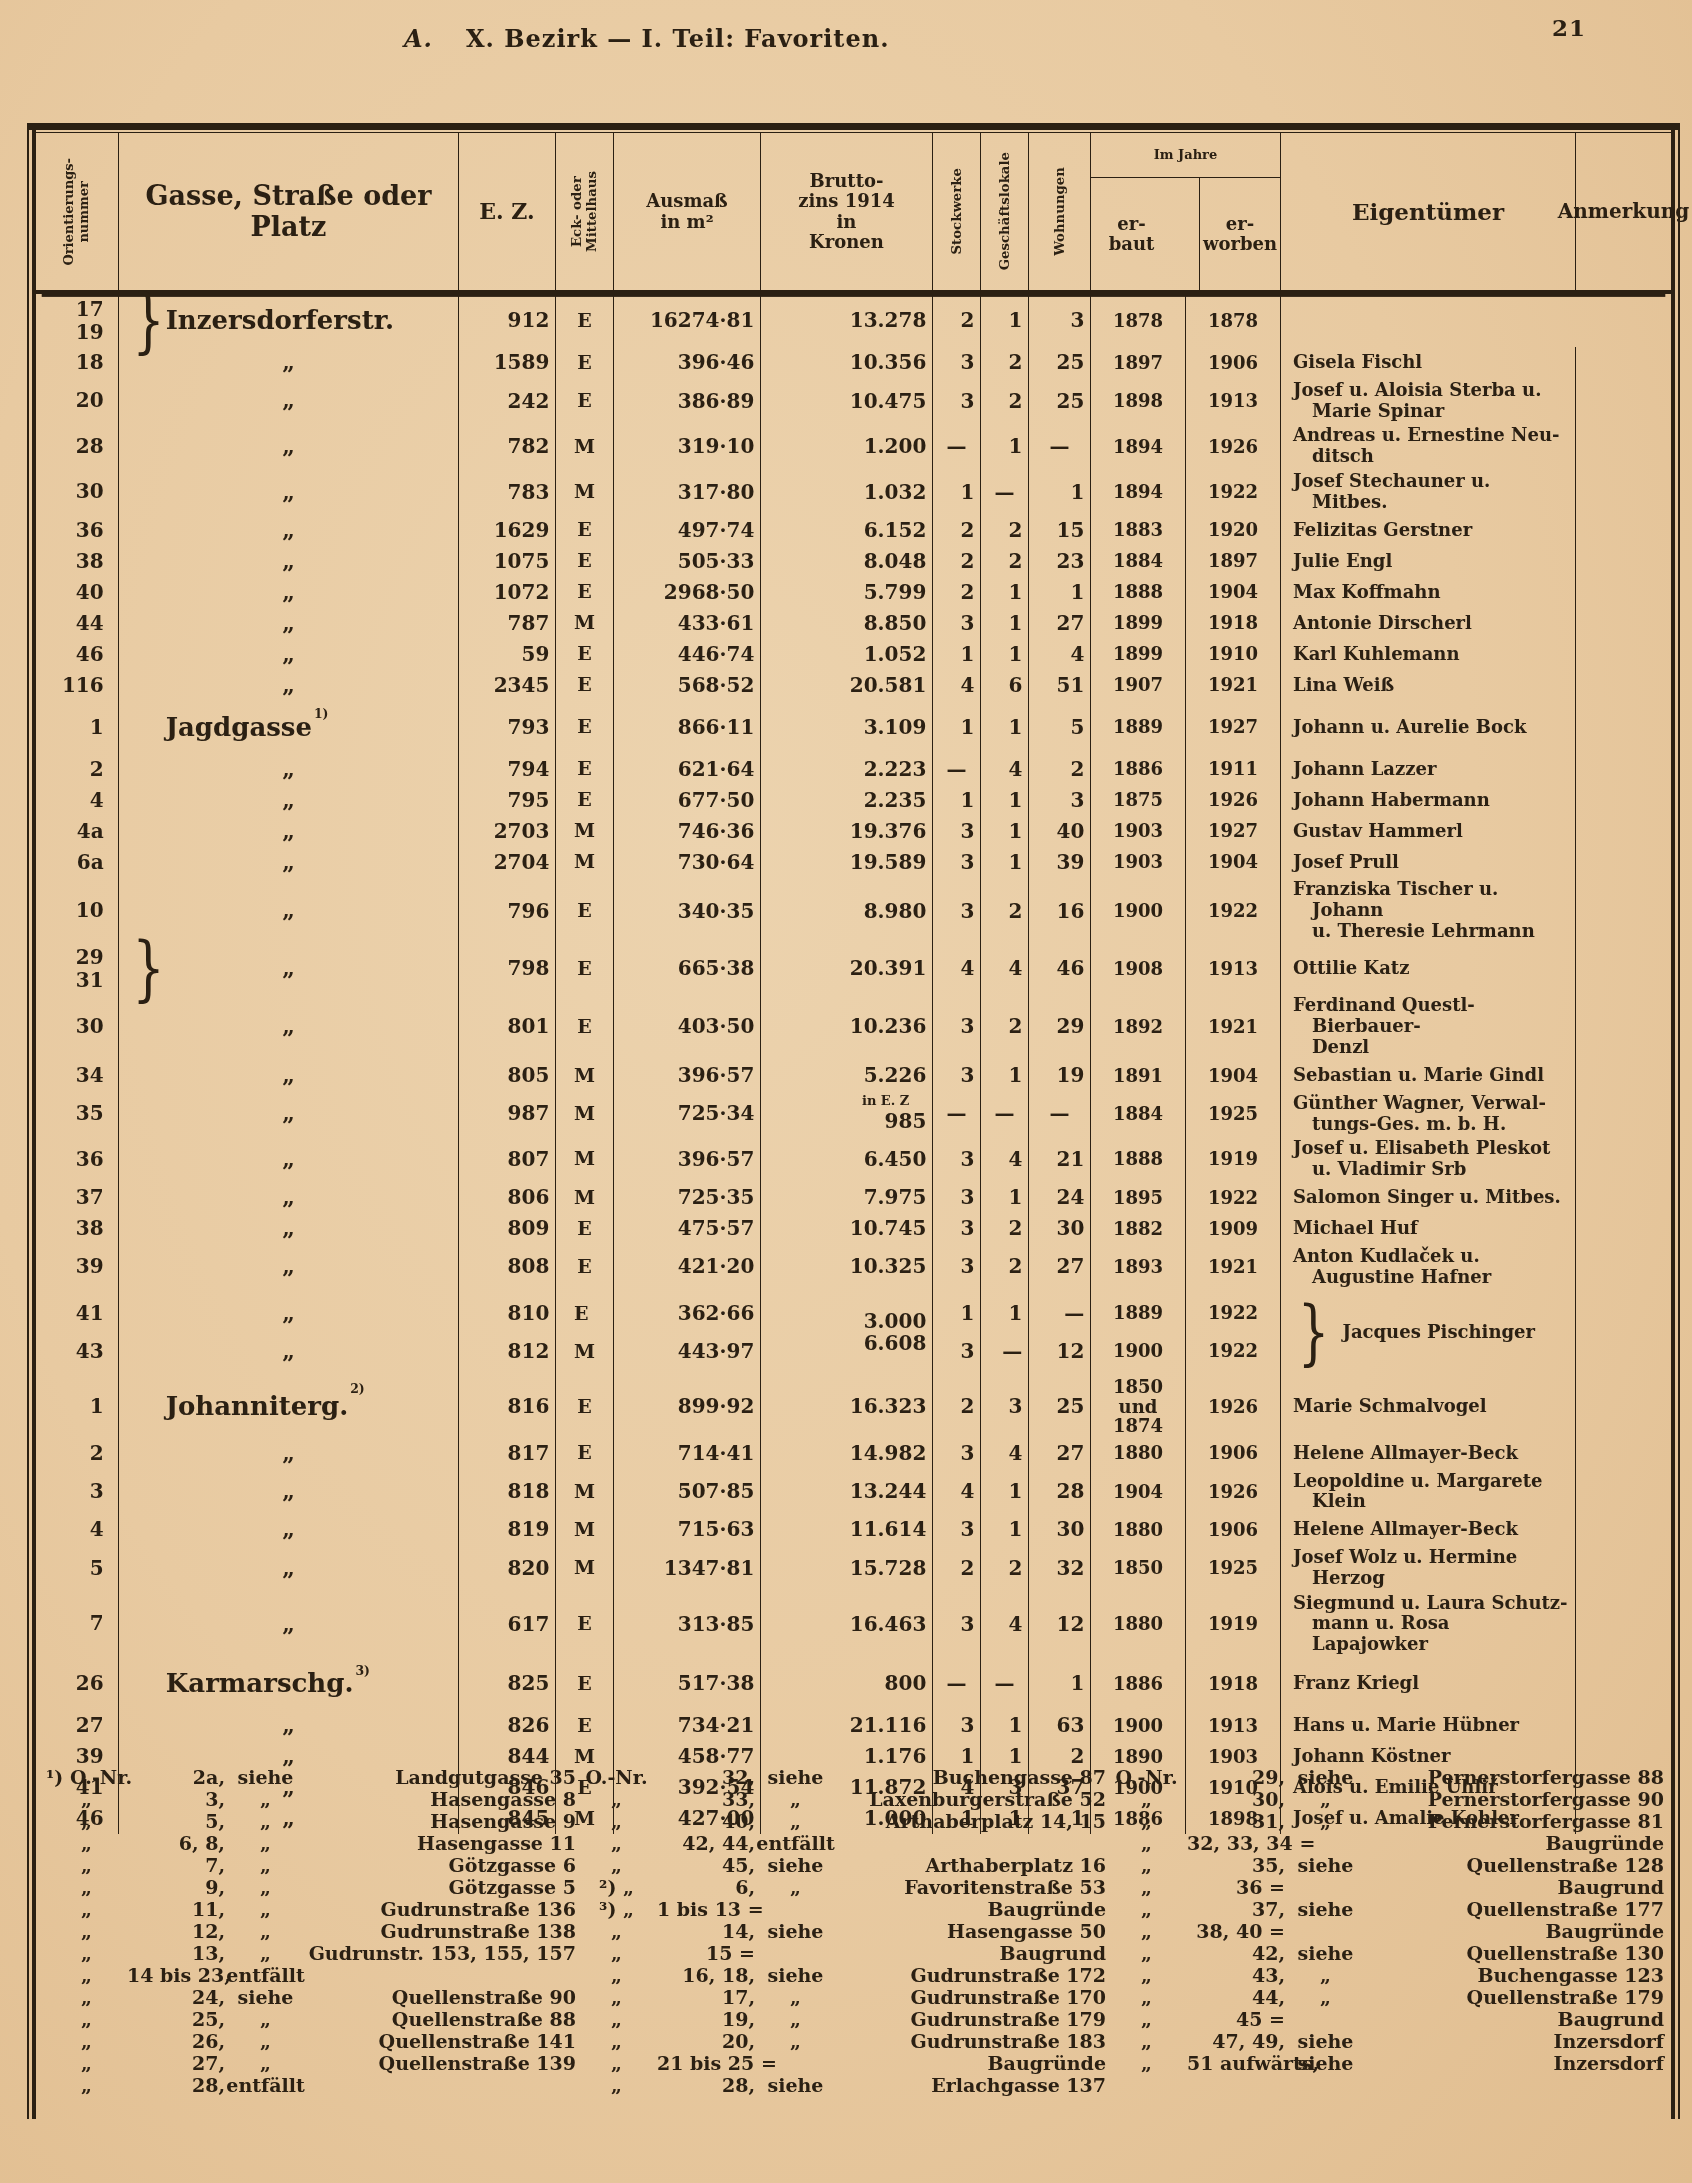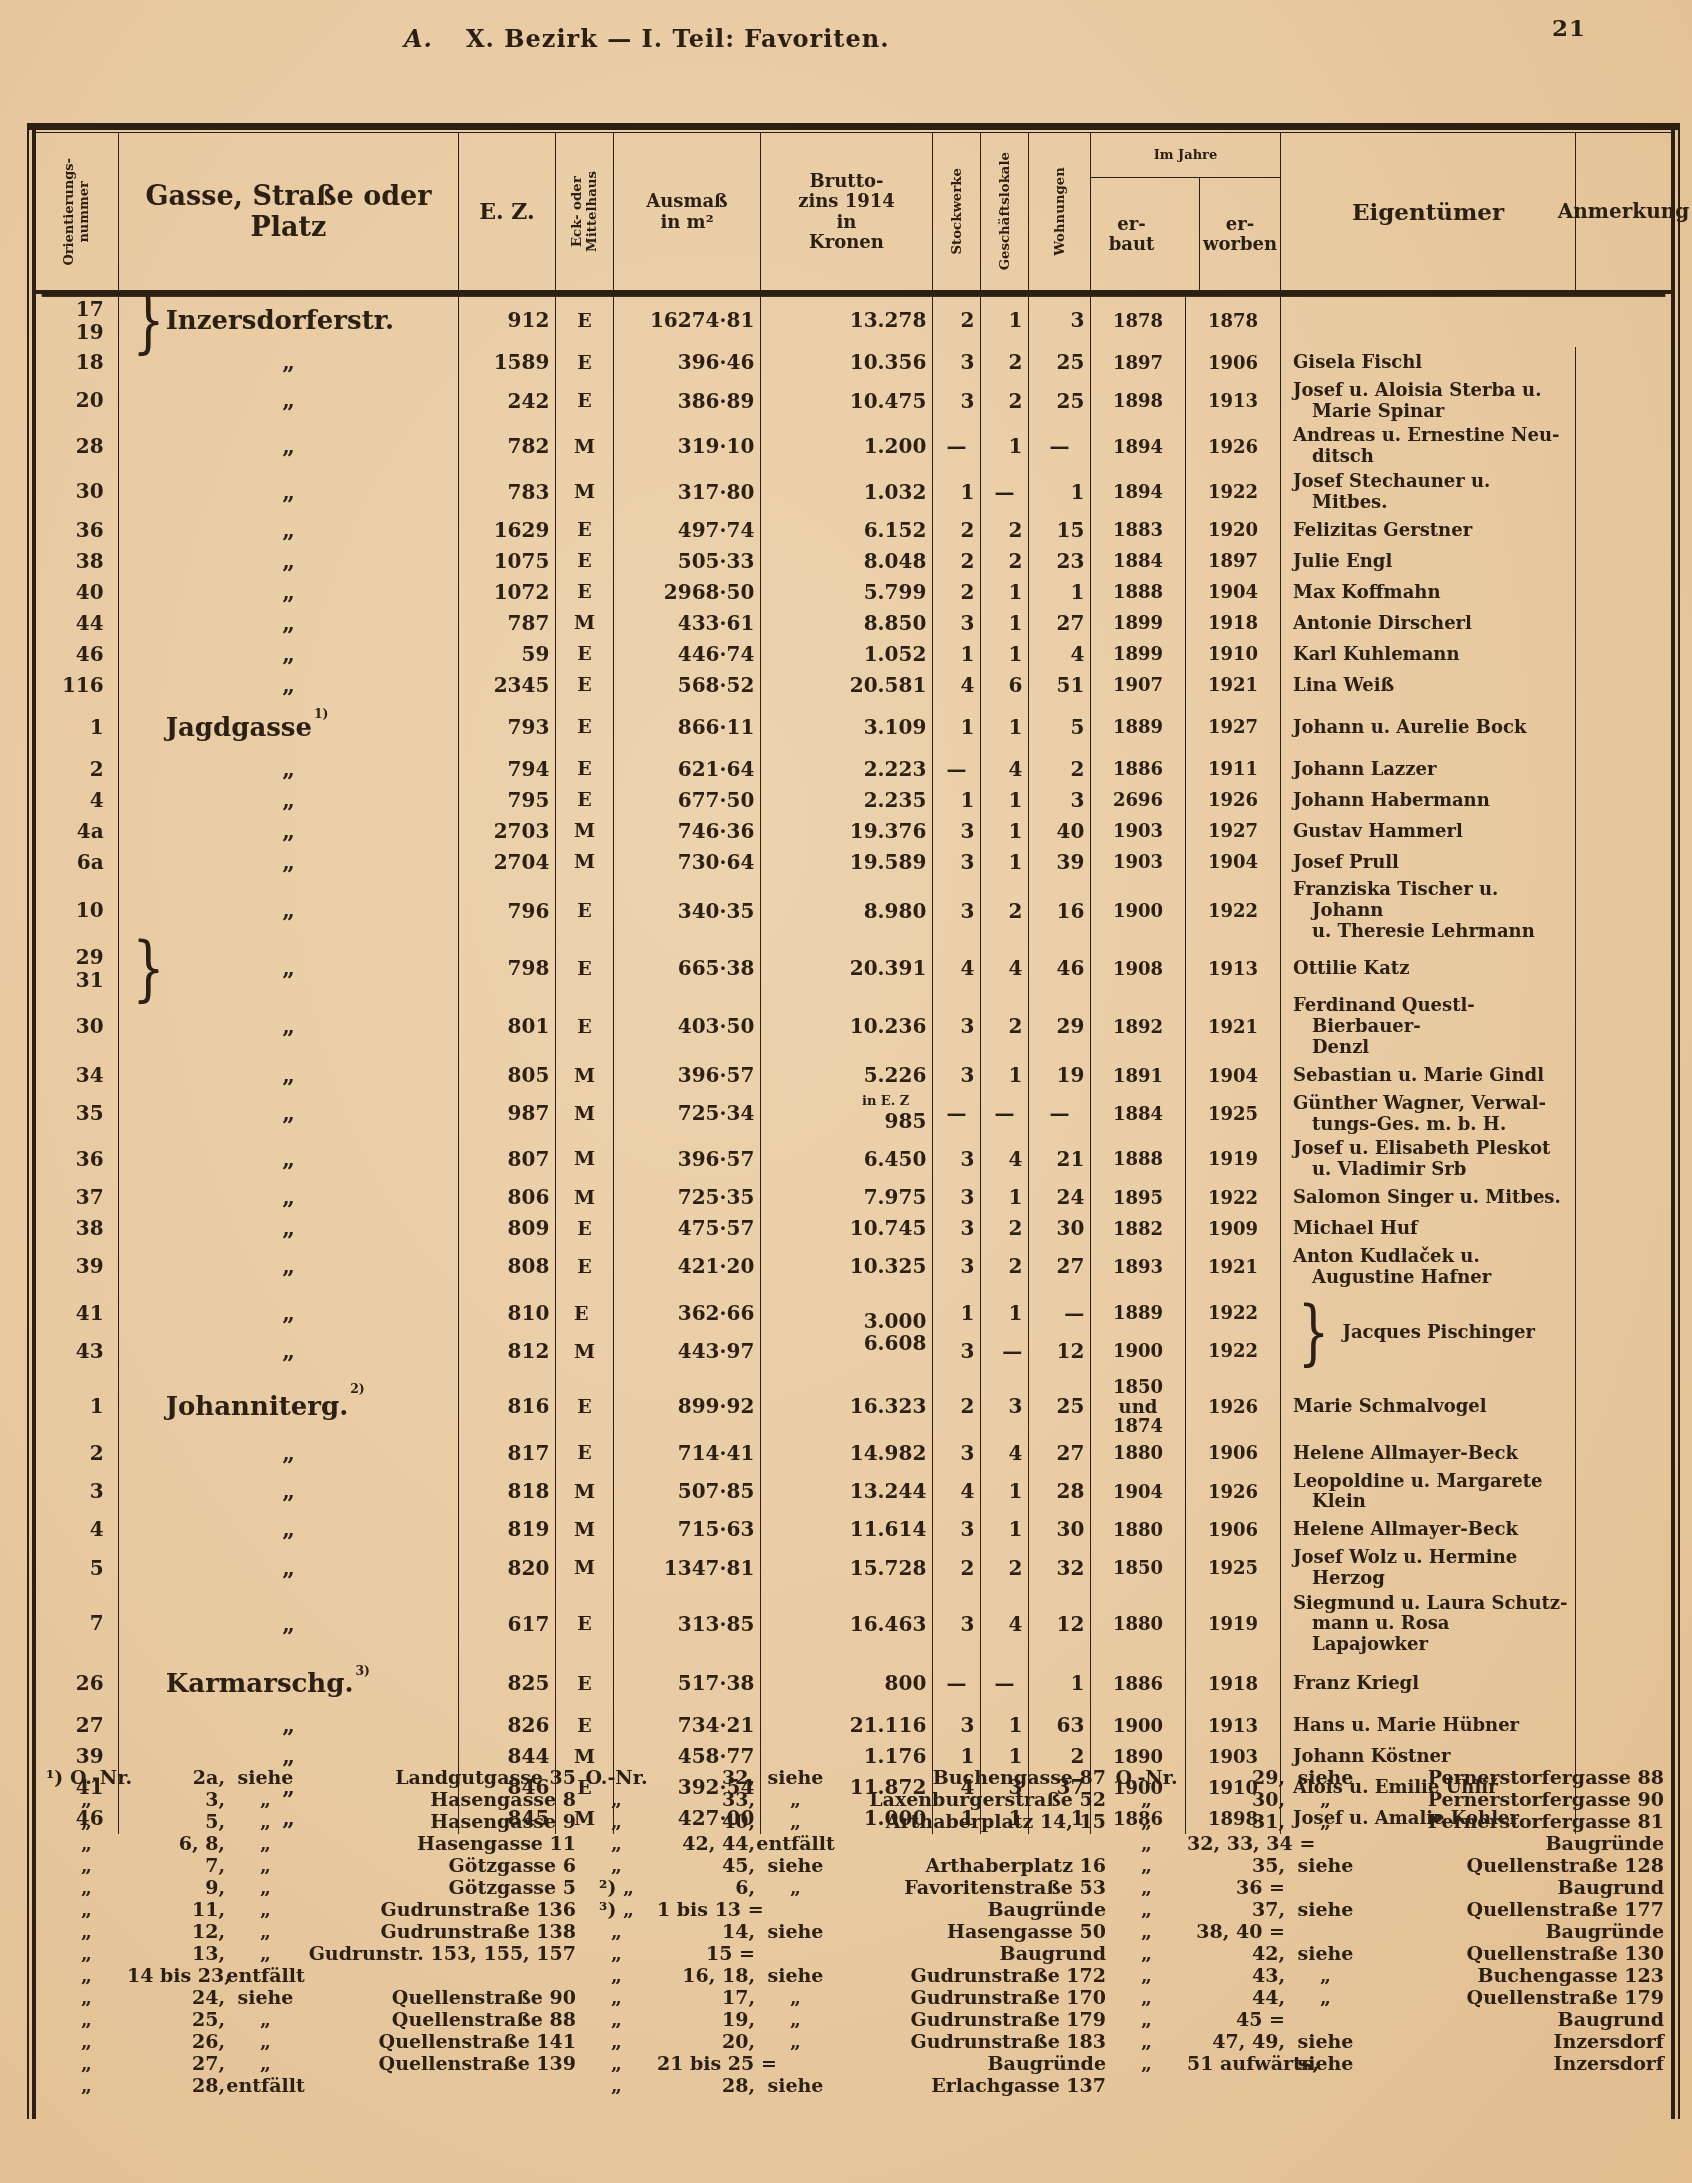--- a/index.html
+++ b/index.html
@@ -310,21 +310,21 @@
       <div class="trow">
         <div class="cell c-nr">4</div>
         <div class="cell c-street"><span class="ditto">„</span></div>
         <div class="cell c-num">795</div>
         <div class="cell c-mid">E</div>
         <div class="cell c-num">677·50</div>
         <div class="cell c-num c-brutto"><div class="brutto-val">2.235</div></div>
         <div class="cell c-small">1</div>
         <div class="cell c-small">1</div>
         <div class="cell c-small">3</div>
-        <div class="cell c-year">2696</div>
+        <div class="cell c-year">1875</div>
         <div class="cell c-year">1926</div>
         <div class="cell c-owner">Johann Habermann</div>
         <div class="cell c-anm"></div>
       </div>
       <div class="trow">
         <div class="cell c-nr">4a</div>
         <div class="cell c-street"><span class="ditto">„</span></div>
         <div class="cell c-num">2703</div>
         <div class="cell c-mid">M</div>
         <div class="cell c-num">746·36</div>

